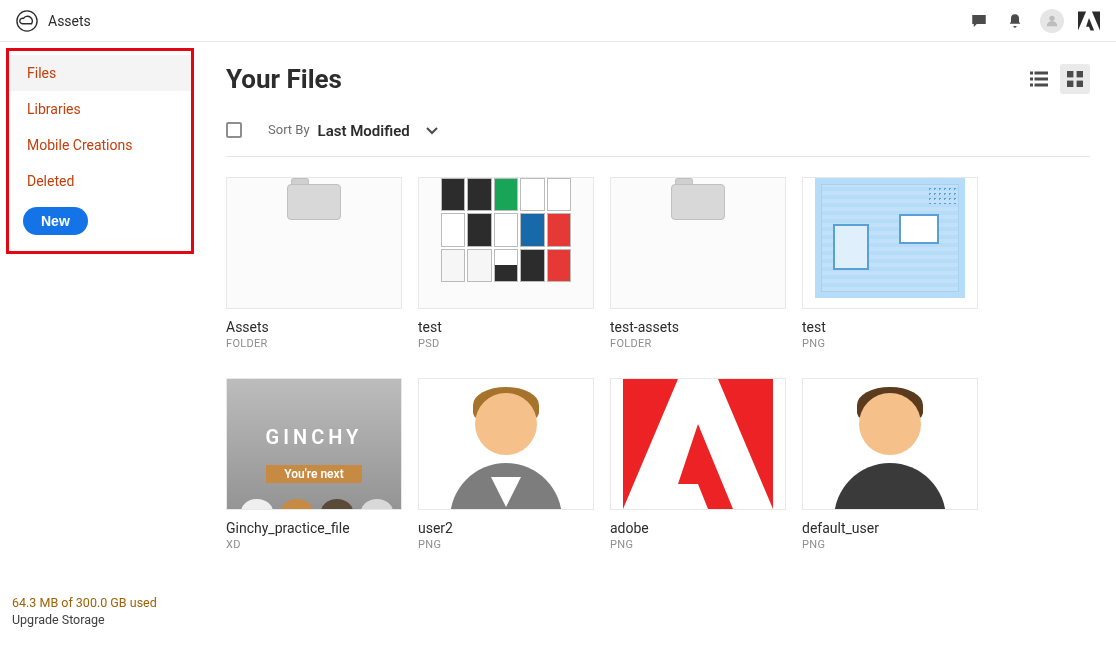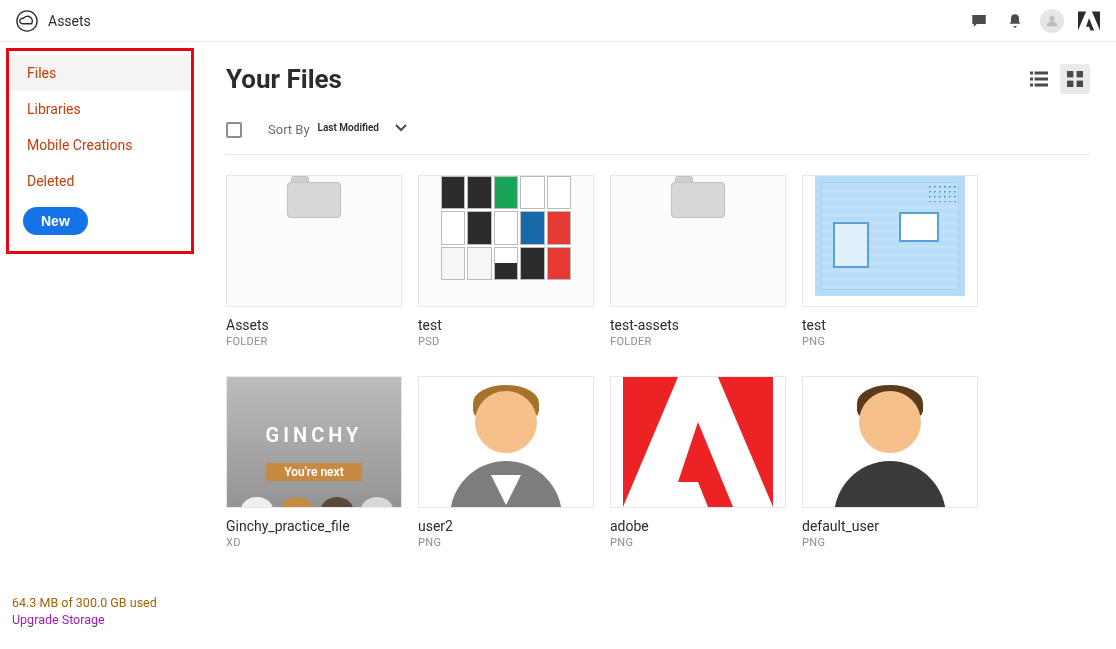--- a/index.html
+++ b/index.html
@@ -14,34 +14,34 @@
   .topbar .adobe svg { display:block; }
 
   .layout { display:flex; height: calc(649px - 42px); }
   .sidebar-wrap { width: 200px; padding: 6px 6px 12px 6px; position:relative; display:flex; flex-direction:column; }
   .sidebar-box { border: 3px solid #e30613; padding: 4px 0 16px 0; }
   .sidebar-item { padding: 10px 18px; font-size: 14px; color:#c2410c; cursor:pointer; }
   .sidebar-item.active { background:#f4f4f4; }
   .new-btn { margin: 8px 0 0 14px; display:inline-block; background:#1473e6; color:#fff; font-size:14px; font-weight:600; border-radius:16px; padding:6px 18px; cursor:pointer; border:none;text-align:center; }
   .sidebar-footer { margin-top:auto; padding: 0 6px 10px 6px; }
   .sidebar-footer .usage { font-size:12.5px; color:#a16207; }
-  .sidebar-footer .upgrade { font-size:12.5px; color:#a21caf; cursor:pointer; margin-top:2px; }
+  .sidebar-footer .upgrade { font-size:12.5px; color:#404040; cursor:pointer; margin-top:2px; }
 
   .main { flex:1; padding: 22px 26px 0 26px; overflow:auto; }
   .main-head { display:flex; align-items:center; }
   .main-head .htitle { font-size:26px; font-weight:700; }
   .main-head .hspacer { flex:1; }
   .view-btn { width:30px; height:30px; display:inline-flex; align-items:center; justify-content:center; margin-left:6px; cursor:pointer; border-radius:3px; }
   .view-btn.active { background:#eaeaea; }
   .view-btn svg { color:#4b4b4b; }
 
   .toolbar { display:flex; align-items:flex-start; margin-top:28px; padding-bottom:16px; border-bottom:1px solid #e6e6e6; }
   .toolbar .cbox { width:16px; height:16px; border:2px solid #8e8e8e; border-radius:2px; cursor:pointer; }
   .toolbar .sortlbl { font-size:13px; color:#6e6e6e; margin-left:26px; }
-  .toolbar .sortval { font-size:10px; color:#2c2c2c; font-weight:600; margin-left:8px; cursor:pointer; display:inline-flex; align-items:center; }
+  .toolbar .sortval { font-size:15px; color:#2c2c2c; font-weight:600; margin-left:8px; cursor:pointer; display:inline-flex; align-items:center; }
   .toolbar .sortval svg { margin-left:16px; }
 
   .grid { display:grid; grid-template-columns: repeat(4, 176px); gap: 28px 16px; margin-top:20px; }
   .card { width:176px; cursor:pointer; }
   .thumb { width:176px; height:132px; background:#fbfbfb; border:1px solid #e8e8e8; display:flex; justify-content:center; overflow:hidden; }
   .thumb.png { background:#fff; }
   .card .cname { font-size:14px; color:#2c2c2c; margin-top:10px; white-space:nowrap; overflow:hidden; text-overflow:ellipsis; }
   .card .ctype { font-size:11px; color:#8e8e8e; margin-top:2px; letter-spacing:0.3px; }
 
   

